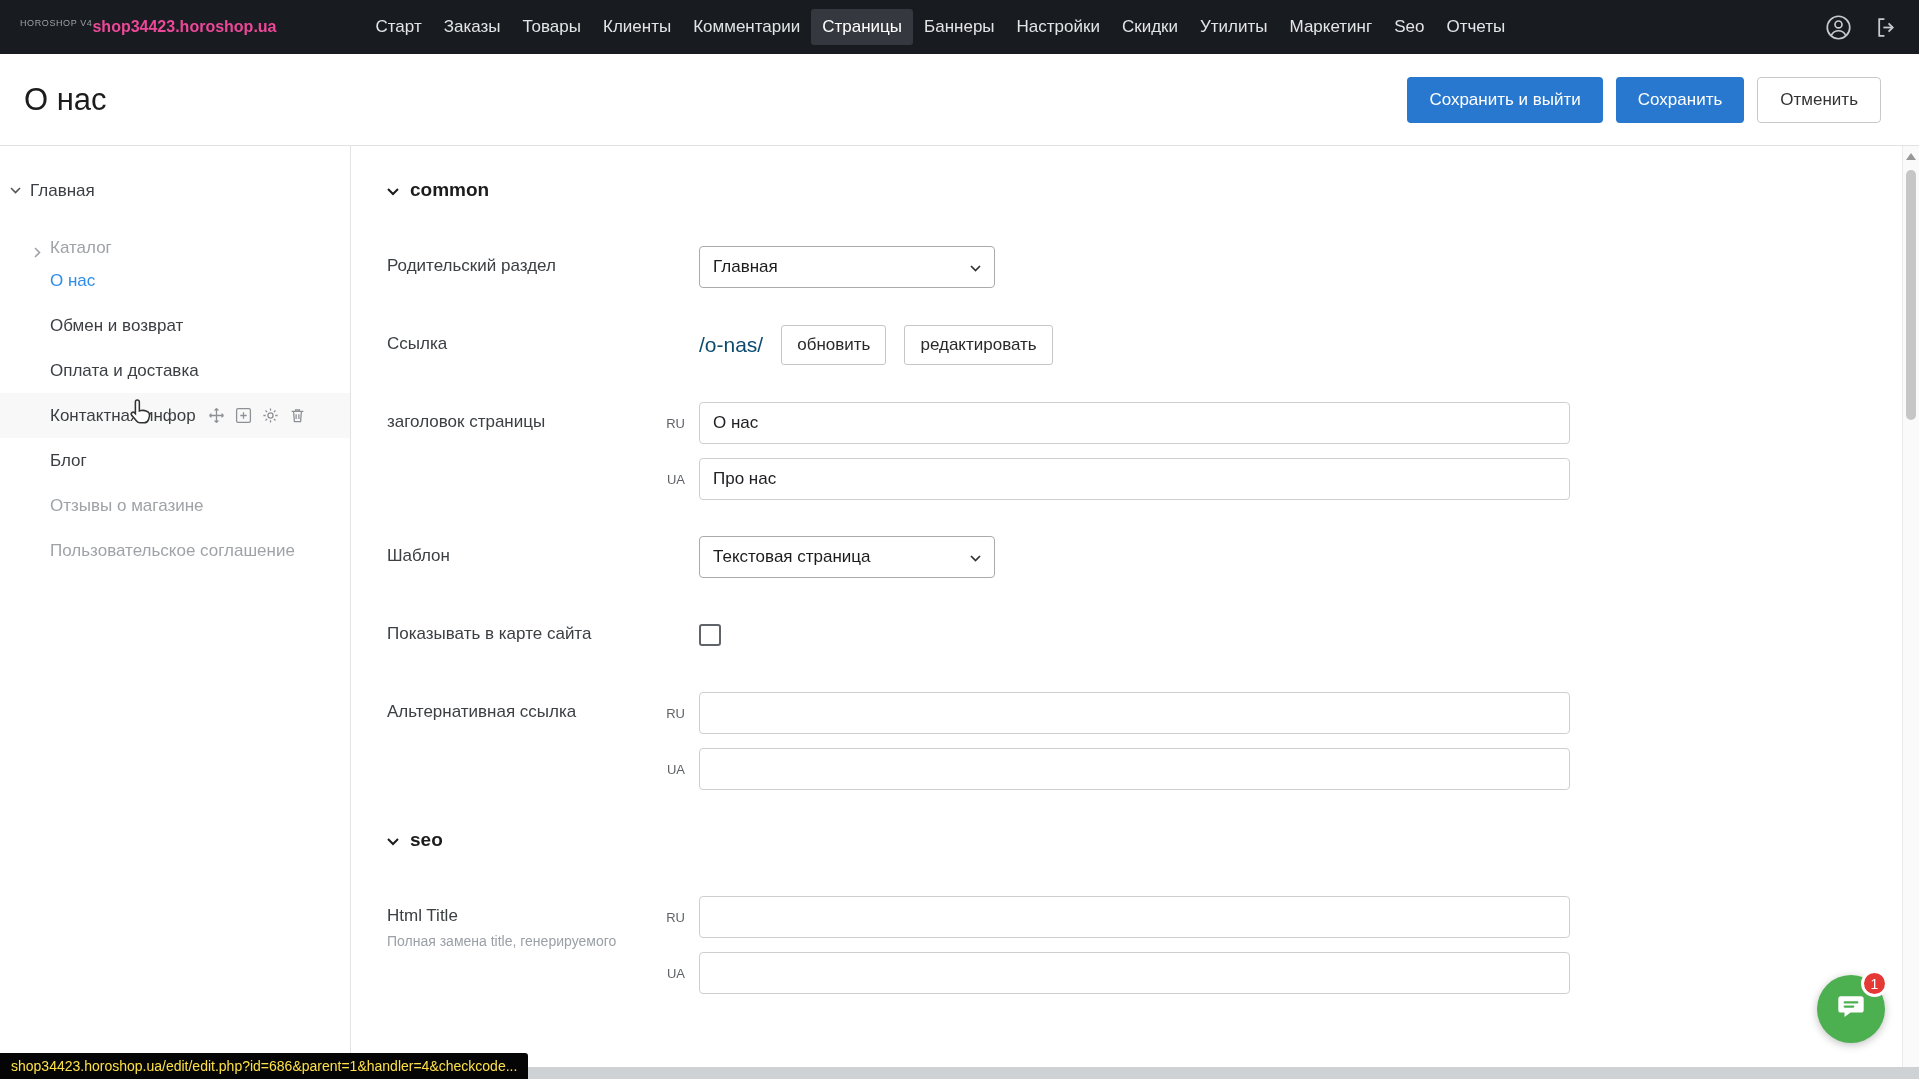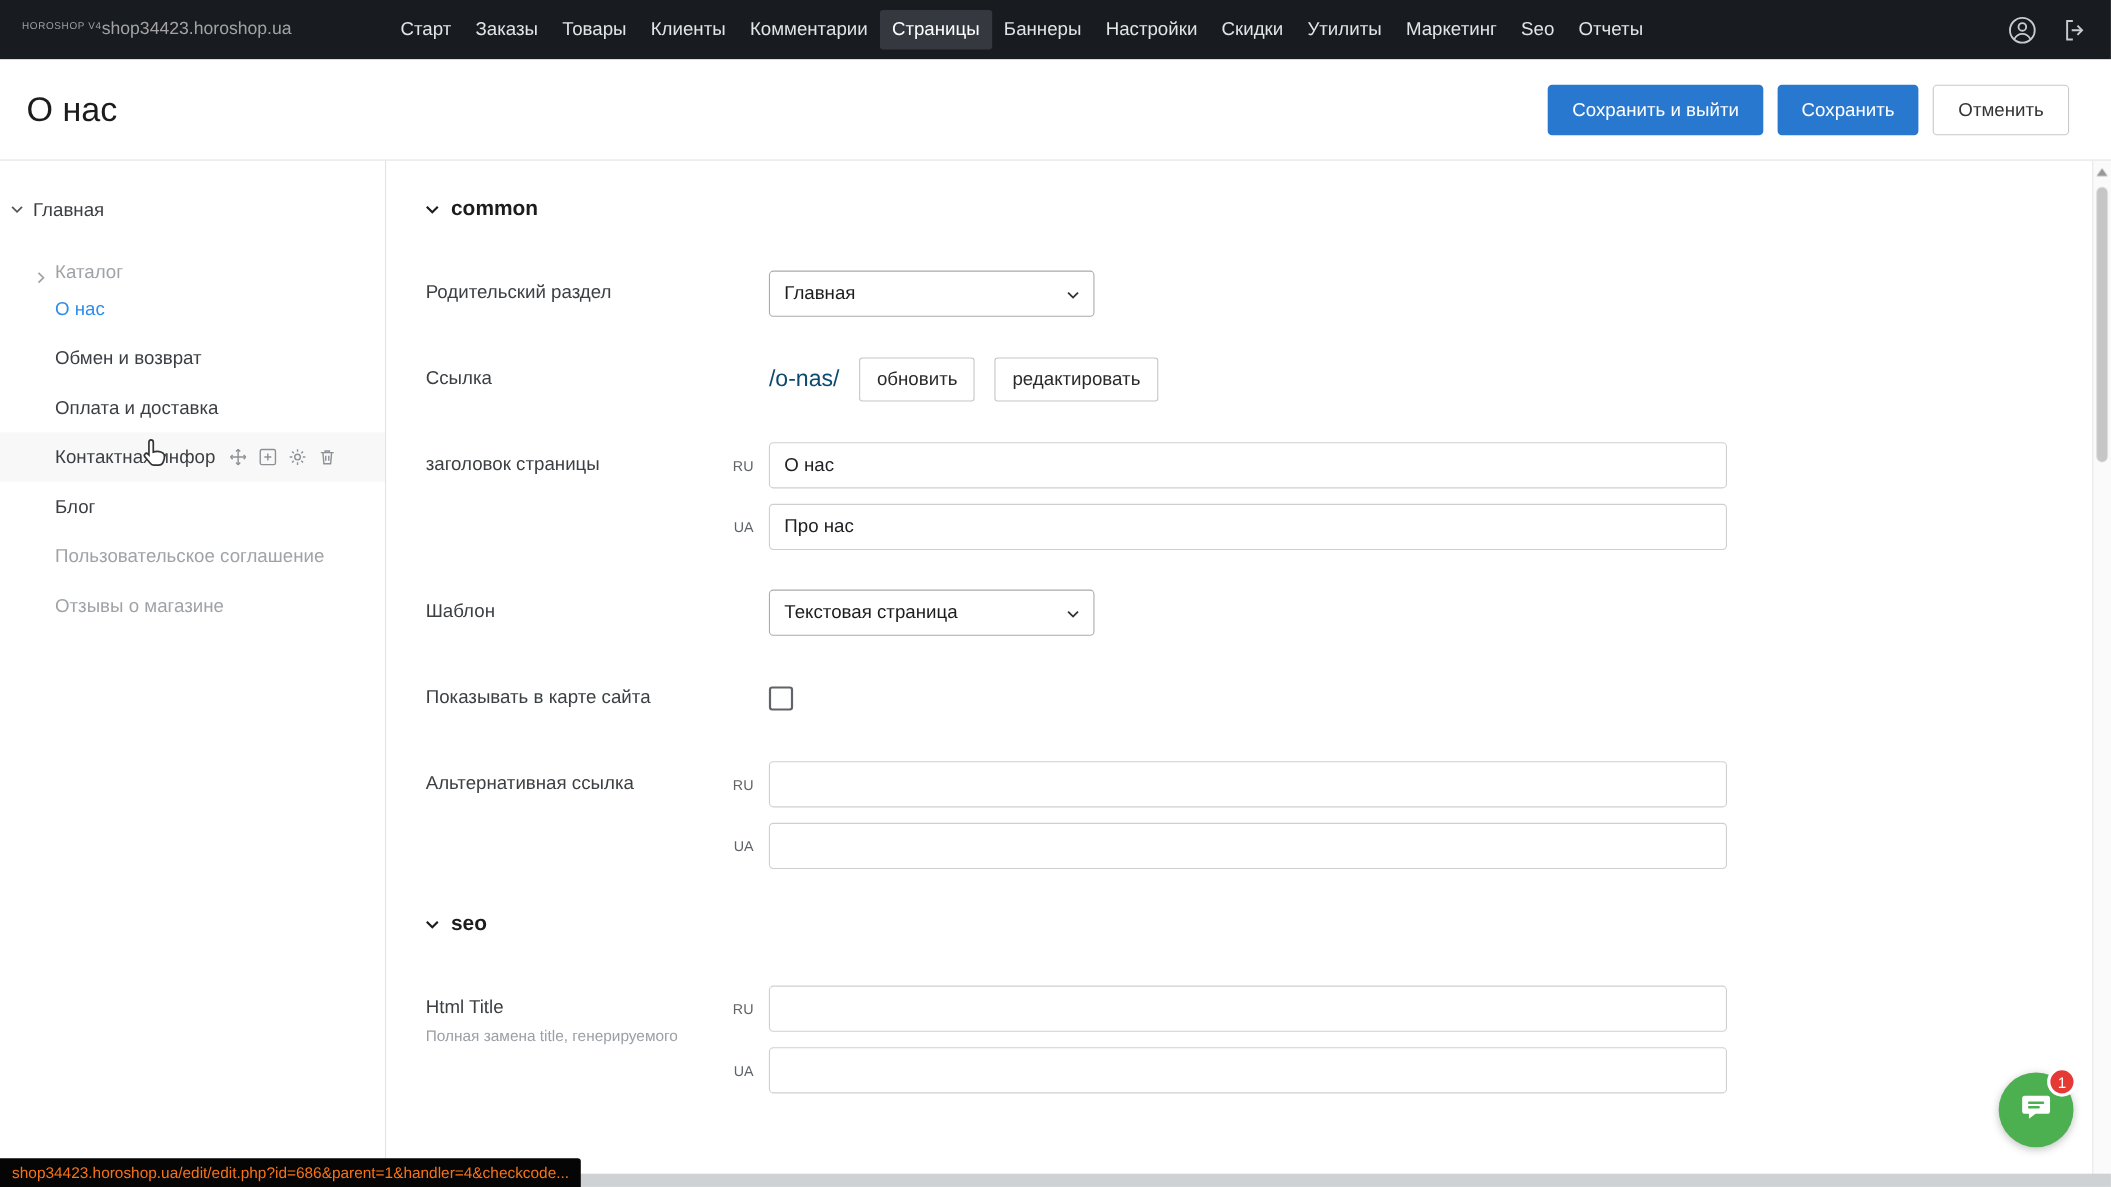--- a/index.html
+++ b/index.html
@@ -9,21 +9,21 @@
     font-family:"Liberation Sans", sans-serif; background:#fff; color:#202124;
   }
 
   
   .topbar {
     height:54px; background:#181b1f; display:flex; align-items:center;
     padding:0 20px; color:#e8eaed;
   }
   .brand { display:flex; flex-direction:row; line-height:1; margin-right:88px; cursor:pointer; }
   .brand-small { font-size:9px; color:#9aa0a6; letter-spacing:.6px; margin-bottom:4px; }
-  .brand-name { font-size:16px; font-weight:normal; color:#a3a3a3; }
+  .brand-name { font-size:16px; font-weight:bold; color:#ec4899; }
   .menu { display:flex; align-items:center; gap:0; flex:1; }
   .menu-item {
     font-size:17px; padding:8px 11px; border-radius:3px; cursor:pointer;
     color:#e2e4e6; white-space:nowrap;
   }
   .menu-item.active { background:#35393f; color:#fff; }
   .topbar-icons { display:flex; gap:22px; align-items:center; margin-left:14px; }
   .topbar-icons span { cursor:pointer; display:flex; }
 
   
@@ -101,21 +101,21 @@
   }
   .sb-arrow-up {
     width:0; height:0; border-left:5px solid transparent; border-right:5px solid transparent;
     border-bottom:7px solid #989898; margin:7px auto 6px;
   }
   .sb-thumb { position:absolute; top:24px; left:3px; width:10px; height:250px; background:#c6c6c6; border-radius:6px; cursor:pointer; }
 
   
   .bottom-strip { position:fixed; left:0; right:0; bottom:0; height:12px; background:#ced2d5; z-index:5; }
   .status-tooltip {
-    position:fixed; left:0; bottom:0; height:26px; background:#050505; color:#f97316;
+    position:fixed; left:0; bottom:0; height:26px; background:#050505; color:#fde047;
     font-size:14px; display:flex; align-items:center; padding:0 11px; z-index:6;
     border-top-right-radius:3px;
   }
 
   
   .chat-widget {
     position:fixed; right:34px; bottom:36px; width:68px; height:68px; border-radius:50%;
     background:#4caf50; display:flex; align-items:center; justify-content:center;
     cursor:pointer; z-index:7; box-shadow:0 2px 8px rgba(0,0,0,.25);
   }
@@ -229,24 +229,24 @@
             <path d="M2.5 4.2h11M6.2 4.2V2.8h3.6v1.4M4.3 4.2l.8 9.5h5.8l.8-9.5"></path>
             <path d="M6.7 6.8v4.4M9.3 6.8v4.4"></path>
           </svg>
         </span>
       </span>
     </div>
     <div class="tree-item">
       <span>Блог</span>
     </div>
     <div class="tree-item muted">
+      <span>Отзывы о магазине</span>
+    </div>
+    <div class="tree-item muted">
       <span>Пользовательское соглашение</span>
-    </div>
-    <div class="tree-item muted">
-      <span>Отзывы о магазине</span>
     </div>
     <div class="cursor-hand">
       <svg width="26" height="28" viewBox="0 0 20 22">
         <path d="M7 1.5c1 0 1.7.8 1.7 1.7v7l1.2-.3c3-.6 6 .6 6.6 2.2.5 1.3 0 3.3-.6 4.9-.5 1.4-1.5 2.5-3.4 2.5H9.2c-1 0-1.9-.4-2.5-1.2l-4-4.8c-.5-.6-.4-1.5.2-2 .5-.5 1.4-.5 1.9 0l.8.8V3.2C5.6 2.3 6.1 1.5 7 1.5z" fill="#fff" stroke="#333" stroke-width="1.2"></path>
       </svg>
     </div>
   </div>
 
   <div class="main">
 

